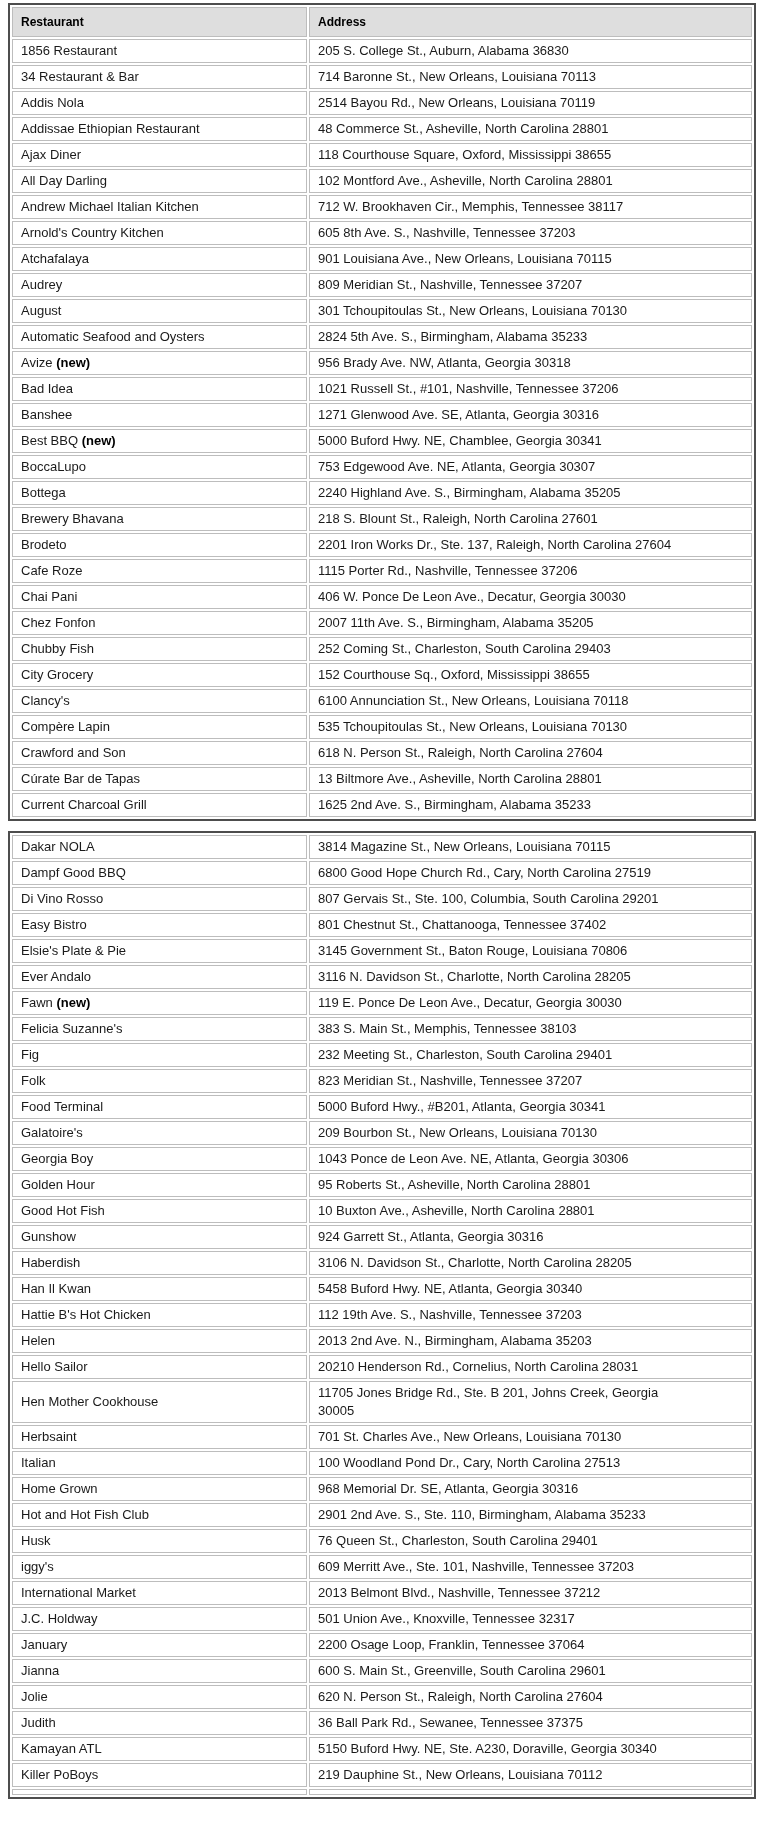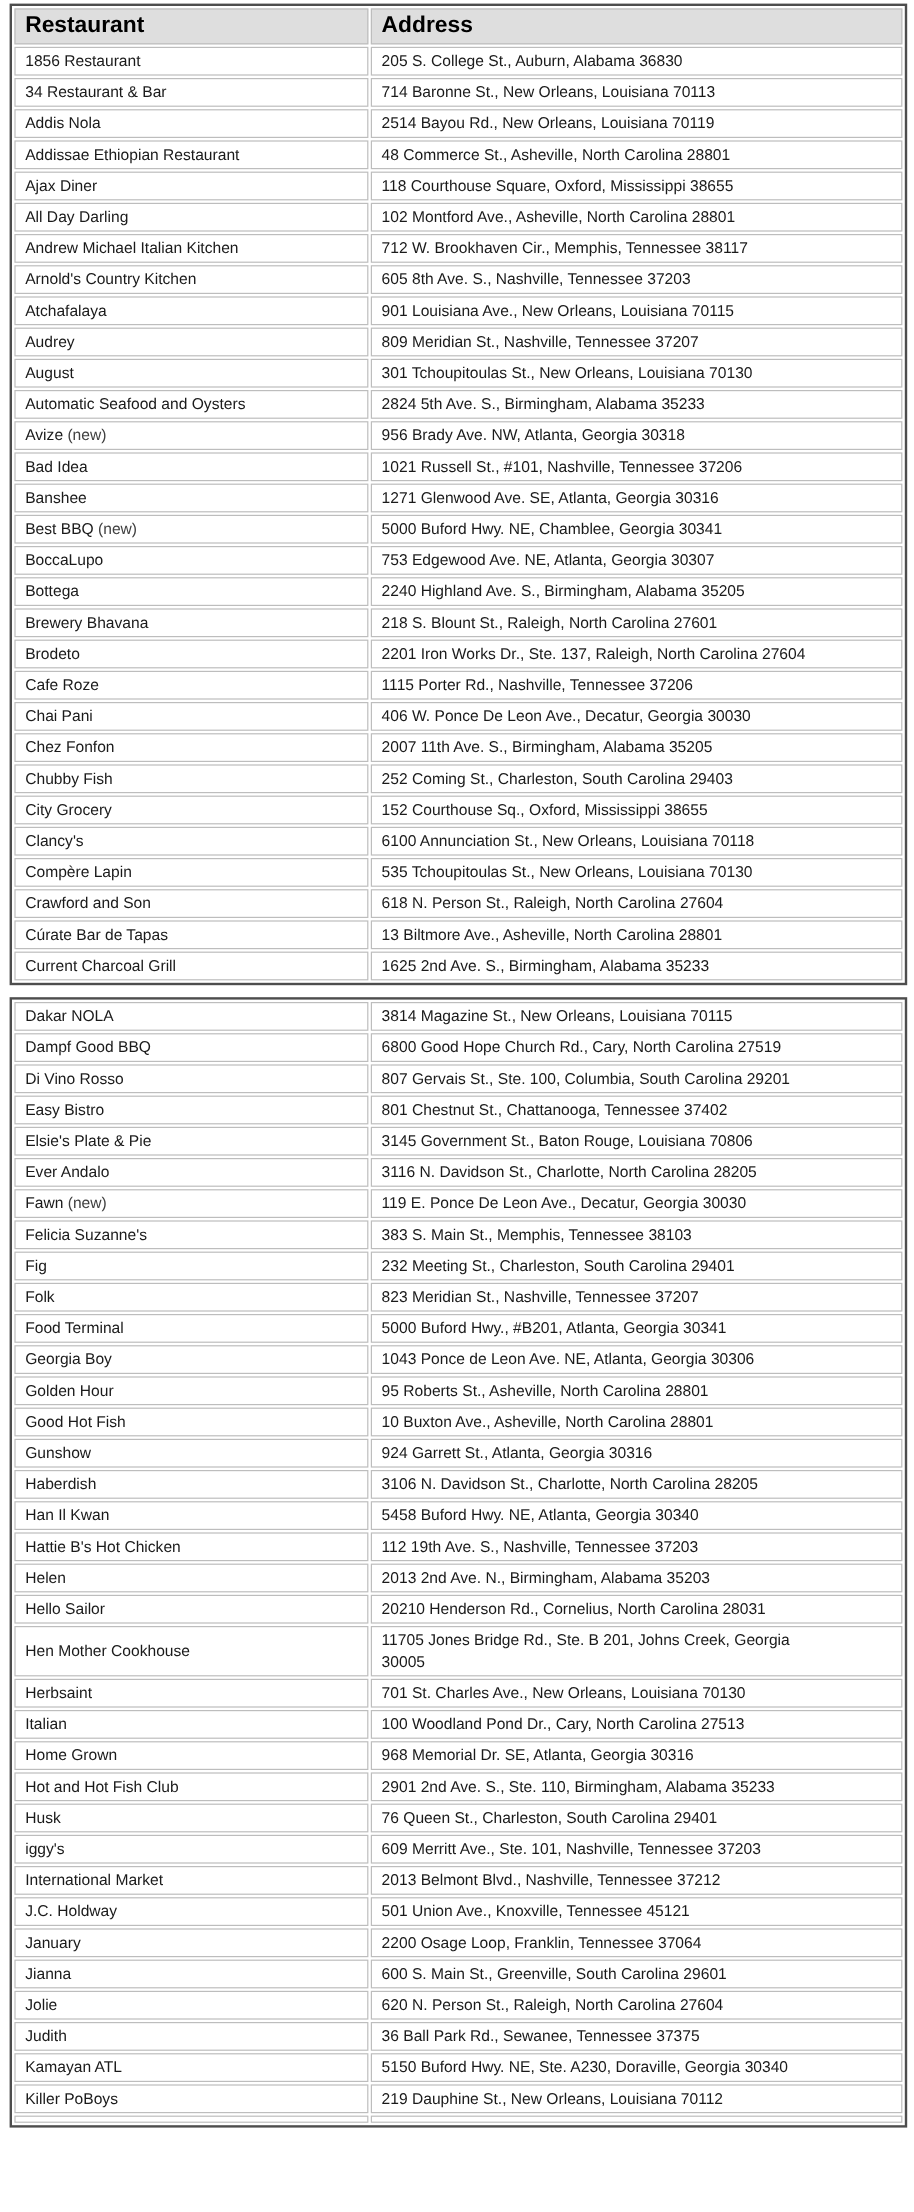--- a/index.html
+++ b/index.html
@@ -30,31 +30,31 @@
     padding: 2px 8px;
     font-size: 13px;
     line-height: 18px;
     vertical-align: middle;
     overflow: hidden;
   }
   th {
     background: #dedede;
     color: #000000;
     text-align: left;
-    font-size: 19px;
+    font-size: 12px;
     font-weight: bold;
     line-height: 22px;
     padding: 3px 8px;
   }
   .col-restaurant { width: 277px; }
   .col-address { }
   td .addr { white-space: pre-line; }
   .new-badge {
-    color: #404040;
-    font-weight: normal;
+    color: #000000;
+    font-weight: bold;
   }
 </style>
 </head>
 <body>
 
 <div class="page">
 
   <table class="rtable">
     <thead>
       <tr>
@@ -267,20 +267,24 @@
   <tr>
     <td class="col-restaurant"><span class="rname">Folk</span></td>
     <td class="col-address"><span class="addr">823 Meridian St., Nashville, Tennessee 37207</span></td>
   </tr>
 
   <tr>
     <td class="col-restaurant"><span class="rname">Food Terminal</span></td>
     <td class="col-address"><span class="addr">5000 Buford Hwy., #B201, Atlanta, Georgia 30341</span></td>
   </tr>
 
+  <tr>
+    <td class="col-restaurant"><span class="rname">Galatoire's</span></td>
+    <td class="col-address"><span class="addr">209 Bourbon St., New Orleans, Louisiana 70130</span></td>
+  </tr>
 
   <tr>
     <td class="col-restaurant"><span class="rname">Georgia Boy</span></td>
     <td class="col-address"><span class="addr">1043 Ponce de Leon Ave. NE, Atlanta, Georgia 30306</span></td>
   </tr>
 
   <tr>
     <td class="col-restaurant"><span class="rname">Golden Hour</span></td>
     <td class="col-address"><span class="addr">95 Roberts St., Asheville, North Carolina 28801</span></td>
   </tr>
@@ -356,21 +360,21 @@
     <td class="col-address"><span class="addr">609 Merritt Ave., Ste. 101, Nashville, Tennessee 37203</span></td>
   </tr>
 
   <tr>
     <td class="col-restaurant"><span class="rname">International Market</span></td>
     <td class="col-address"><span class="addr">2013 Belmont Blvd., Nashville, Tennessee 37212</span></td>
   </tr>
 
   <tr>
     <td class="col-restaurant"><span class="rname">J.C. Holdway</span></td>
-    <td class="col-address"><span class="addr">501 Union Ave., Knoxville, Tennessee 45121</span></td>
+    <td class="col-address"><span class="addr">501 Union Ave., Knoxville, Tennessee 32317</span></td>
   </tr>
 
   <tr>
     <td class="col-restaurant"><span class="rname">January</span></td>
     <td class="col-address"><span class="addr">2200 Osage Loop, Franklin, Tennessee 37064</span></td>
   </tr>
 
   <tr>
     <td class="col-restaurant"><span class="rname">Jianna</span></td>
     <td class="col-address"><span class="addr">600 S. Main St., Greenville, South Carolina 29601</span></td>

